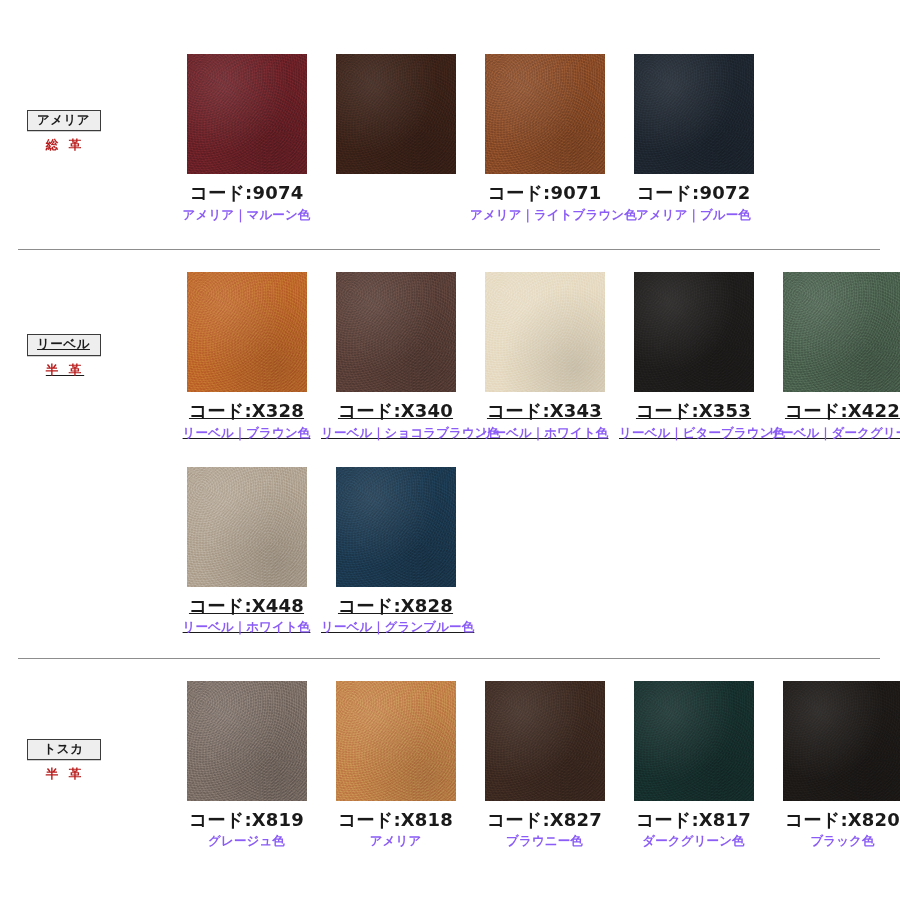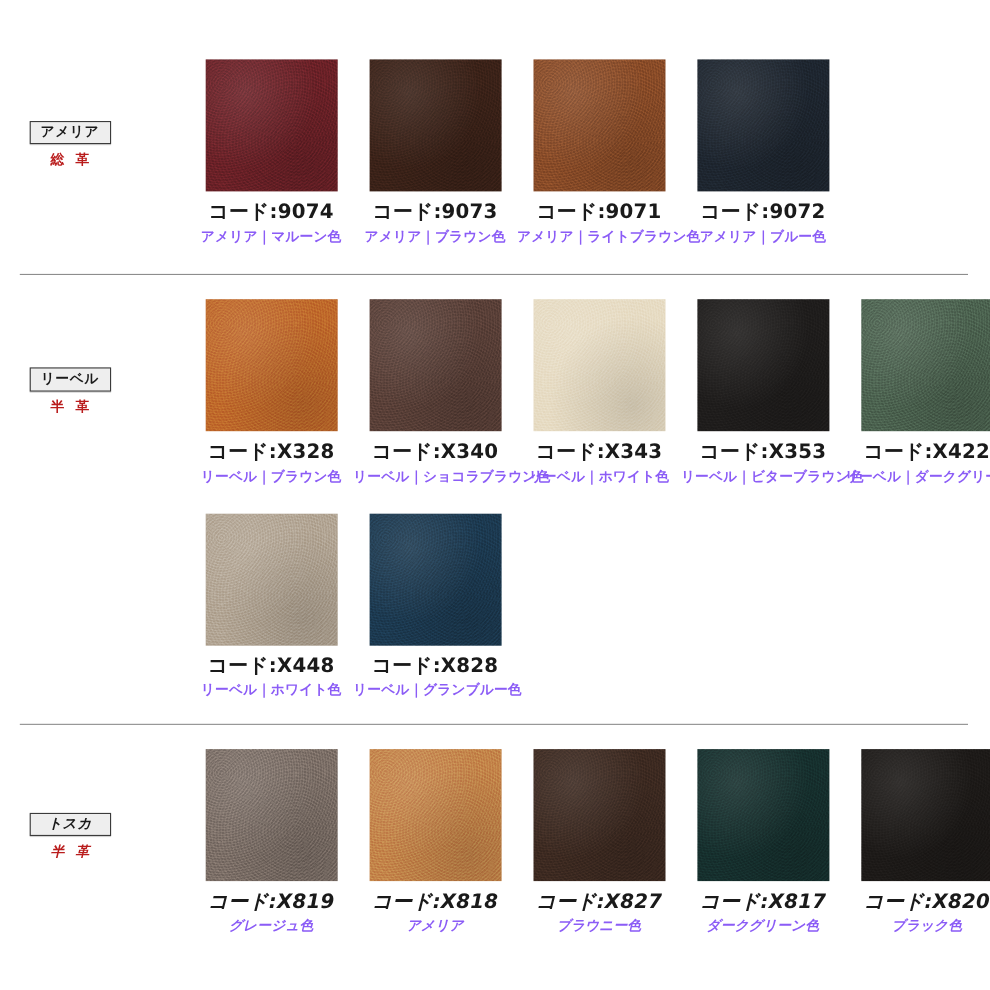--- a/index.html
+++ b/index.html
@@ -165,44 +165,40 @@
           <div class="swatch-row">
             <div class="swatch-cell">
               <div class="swatch-chip" style="background-color: rgb(107, 33, 39);"></div>
               <div class="swatch-caption">
                 <div class="swatch-code">コード:9074</div>
                 <div class="swatch-name">アメリア｜マルーン色</div>
               </div>
             </div>
             <div class="swatch-cell">
               <div class="swatch-chip" style="background-color: rgb(59, 34, 24);"></div>
-              <div class="swatch-caption">
-                <div class="swatch-code">コード:9073</div>
-                <div class="swatch-name">アメリア｜ブラウン色</div>
-              </div>
             </div>
             <div class="swatch-cell">
               <div class="swatch-chip" style="background-color: rgb(138, 76, 40);"></div>
               <div class="swatch-caption">
                 <div class="swatch-code">コード:9071</div>
                 <div class="swatch-name">アメリア｜ライトブラウン色</div>
               </div>
             </div>
             <div class="swatch-cell">
               <div class="swatch-chip" style="background-color: rgb(30, 38, 48);"></div>
               <div class="swatch-caption">
                 <div class="swatch-code">コード:9072</div>
                 <div class="swatch-name">アメリア｜ブルー色</div>
               </div>
             </div>
           </div>
         </div>
       </div>
       <div class="divider" style="background: rgb(141, 141, 141); margin-top: 26px;"></div>
-      <div class="section" style="padding-top: 22px;">
+      <div class="section" style="padding-top: 22px; text-decoration: underline;">
         <div class="section-label-col" style="padding-top: 62px;">
           <div class="label-chip" style="background: rgb(238, 238, 238); border-color: rgb(59, 59, 59);">リーベル</div>
           <div class="label-sub">半 革</div>
         </div>
         <div class="swatch-area">
           <div class="swatch-row">
             <div class="swatch-cell">
               <div class="swatch-chip" style="background-color: rgb(192, 106, 43);"></div>
               <div class="swatch-caption">
                 <div class="swatch-code">コード:X328</div>
@@ -250,21 +246,21 @@
               <div class="swatch-chip" style="background-color: rgb(28, 58, 81);"></div>
               <div class="swatch-caption">
                 <div class="swatch-code">コード:X828</div>
                 <div class="swatch-name">リーベル｜グランブルー色</div>
               </div>
             </div>
           </div>
         </div>
       </div>
       <div class="divider" style="background: rgb(141, 141, 141); margin-top: 22px;"></div>
-      <div class="section" style="padding-top: 22px; font-style: italic;">
+      <div class="section" style="padding-top: 22px;">
         <div class="section-label-col" style="padding-top: 58px;">
           <div class="label-chip" style="background: rgb(238, 238, 238); border-color: rgb(59, 59, 59);">トスカ</div>
           <div class="label-sub">半 革</div>
         </div>
         <div class="swatch-area">
           <div class="swatch-row">
             <div class="swatch-cell">
               <div class="swatch-chip" style="background-color: rgb(125, 112, 104);"></div>
               <div class="swatch-caption">
                 <div class="swatch-code">コード:X819</div>

